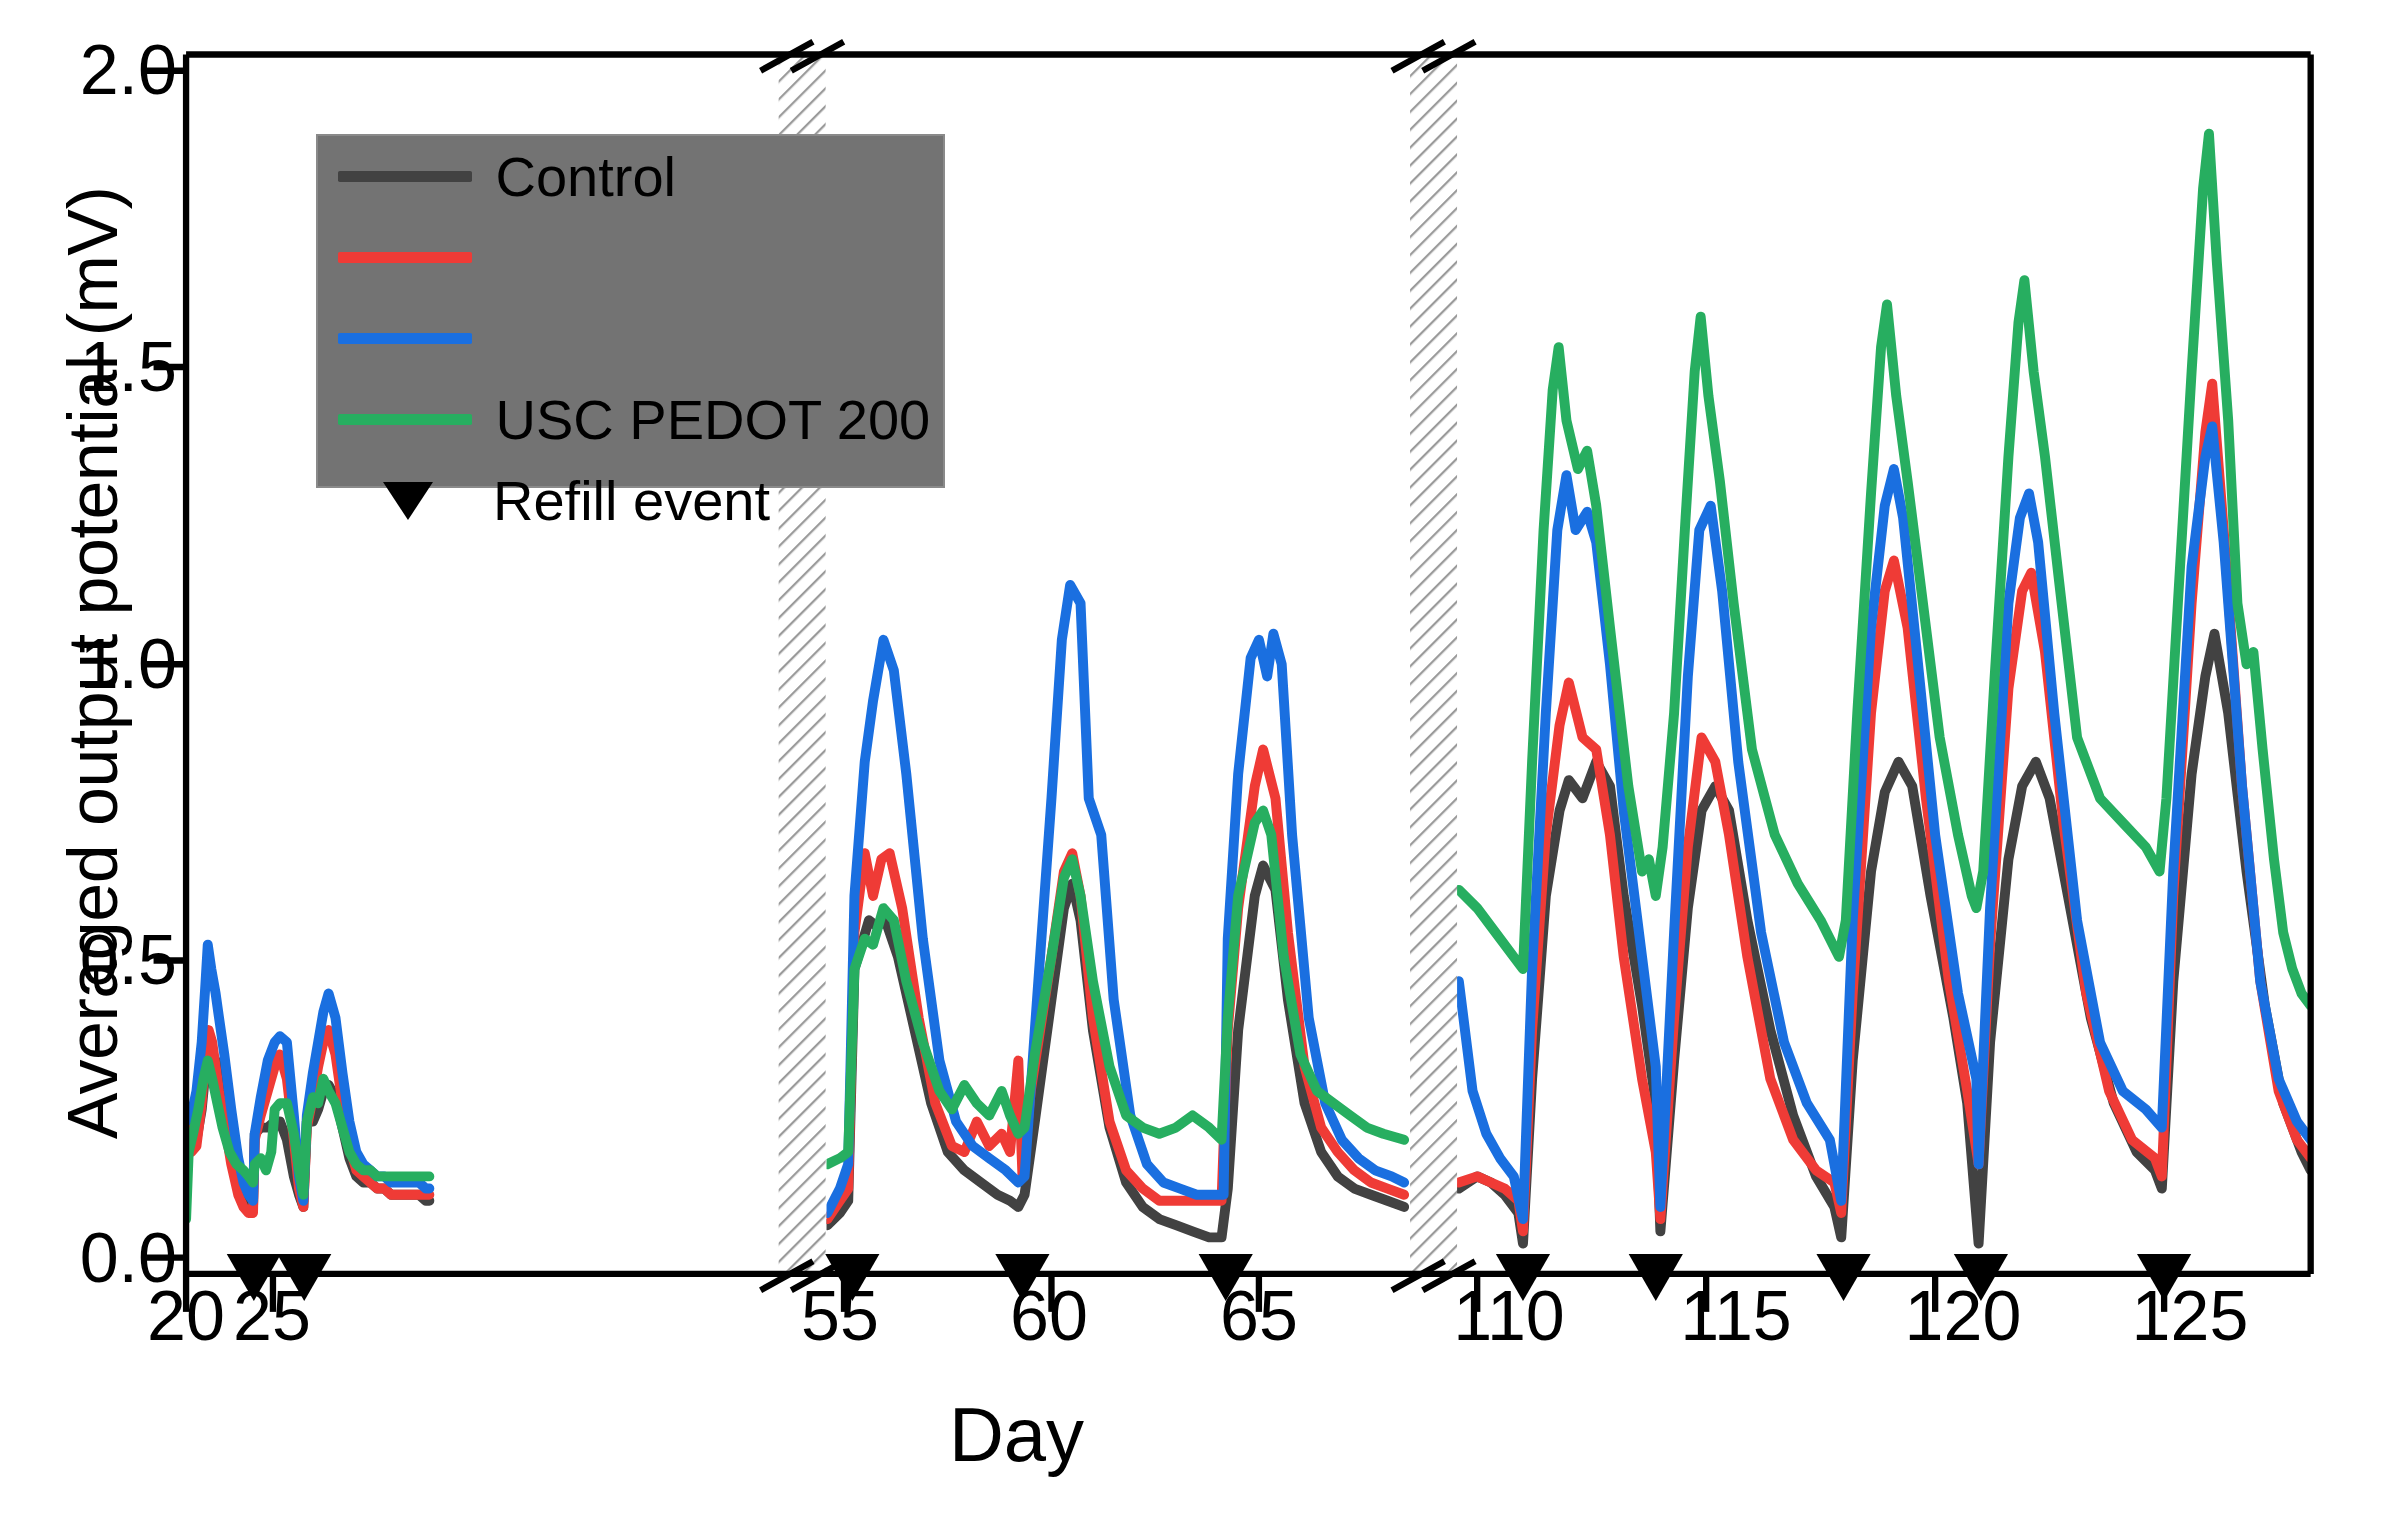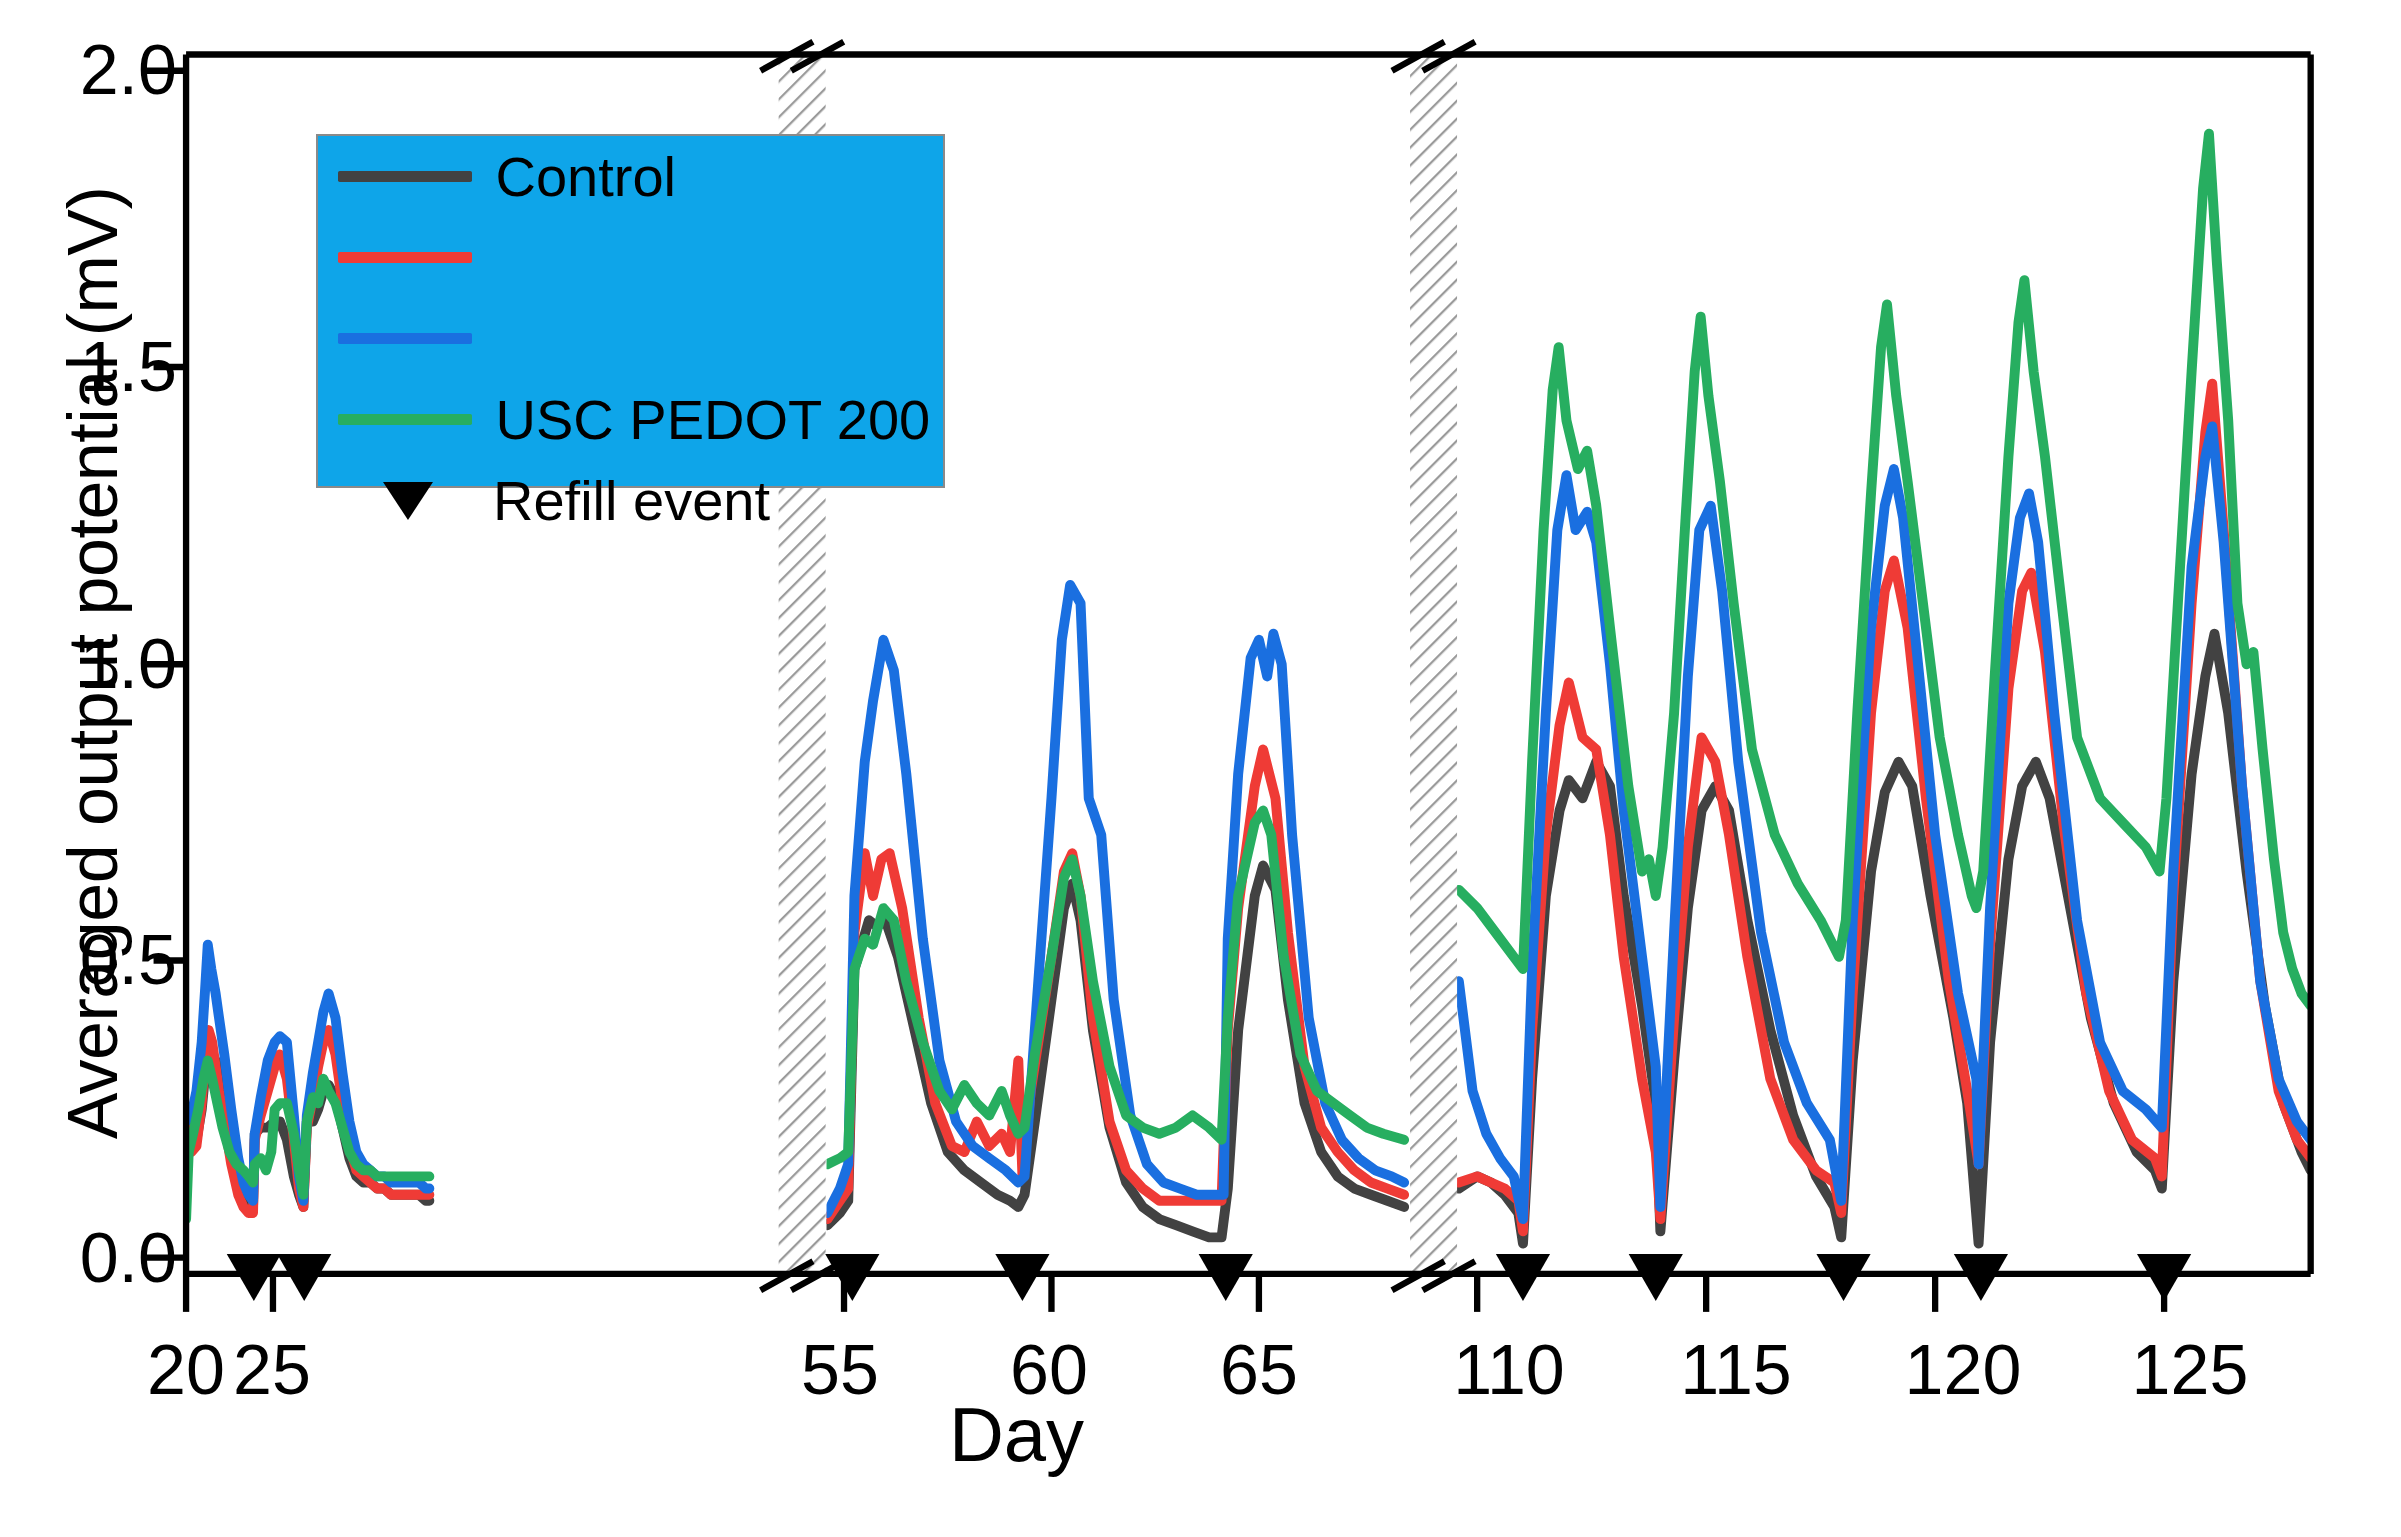--- a/index.html
+++ b/index.html
@@ -34,36 +34,36 @@
     position:absolute;
     right:2224px;
     text-align:right;
     font-size:70px;
     color:#000;
     white-space:nowrap;
     transform:translateY(-50%);
   }
   .xtick{
     position:absolute;
-    top:1330px;
+    top:1276px;
     font-size:70px;
     color:#000;
     white-space:nowrap;
     transform:translateX(-50%);
   }
 
   
   #plot{position:absolute;left:0;top:0;}
 
   
   #legend{
     position:absolute;
     left:316px; top:134px;
     width:629px; height:354px;
-    background:#0ea5e9;
+    background:#737373;
     border:2.7px solid #8a8a8a;
     box-sizing:border-box;
     z-index:40;
   }
   .leg-row{
     position:relative;
     height:81px;
     display:flex;
     align-items:center;
     padding-left:20px;

